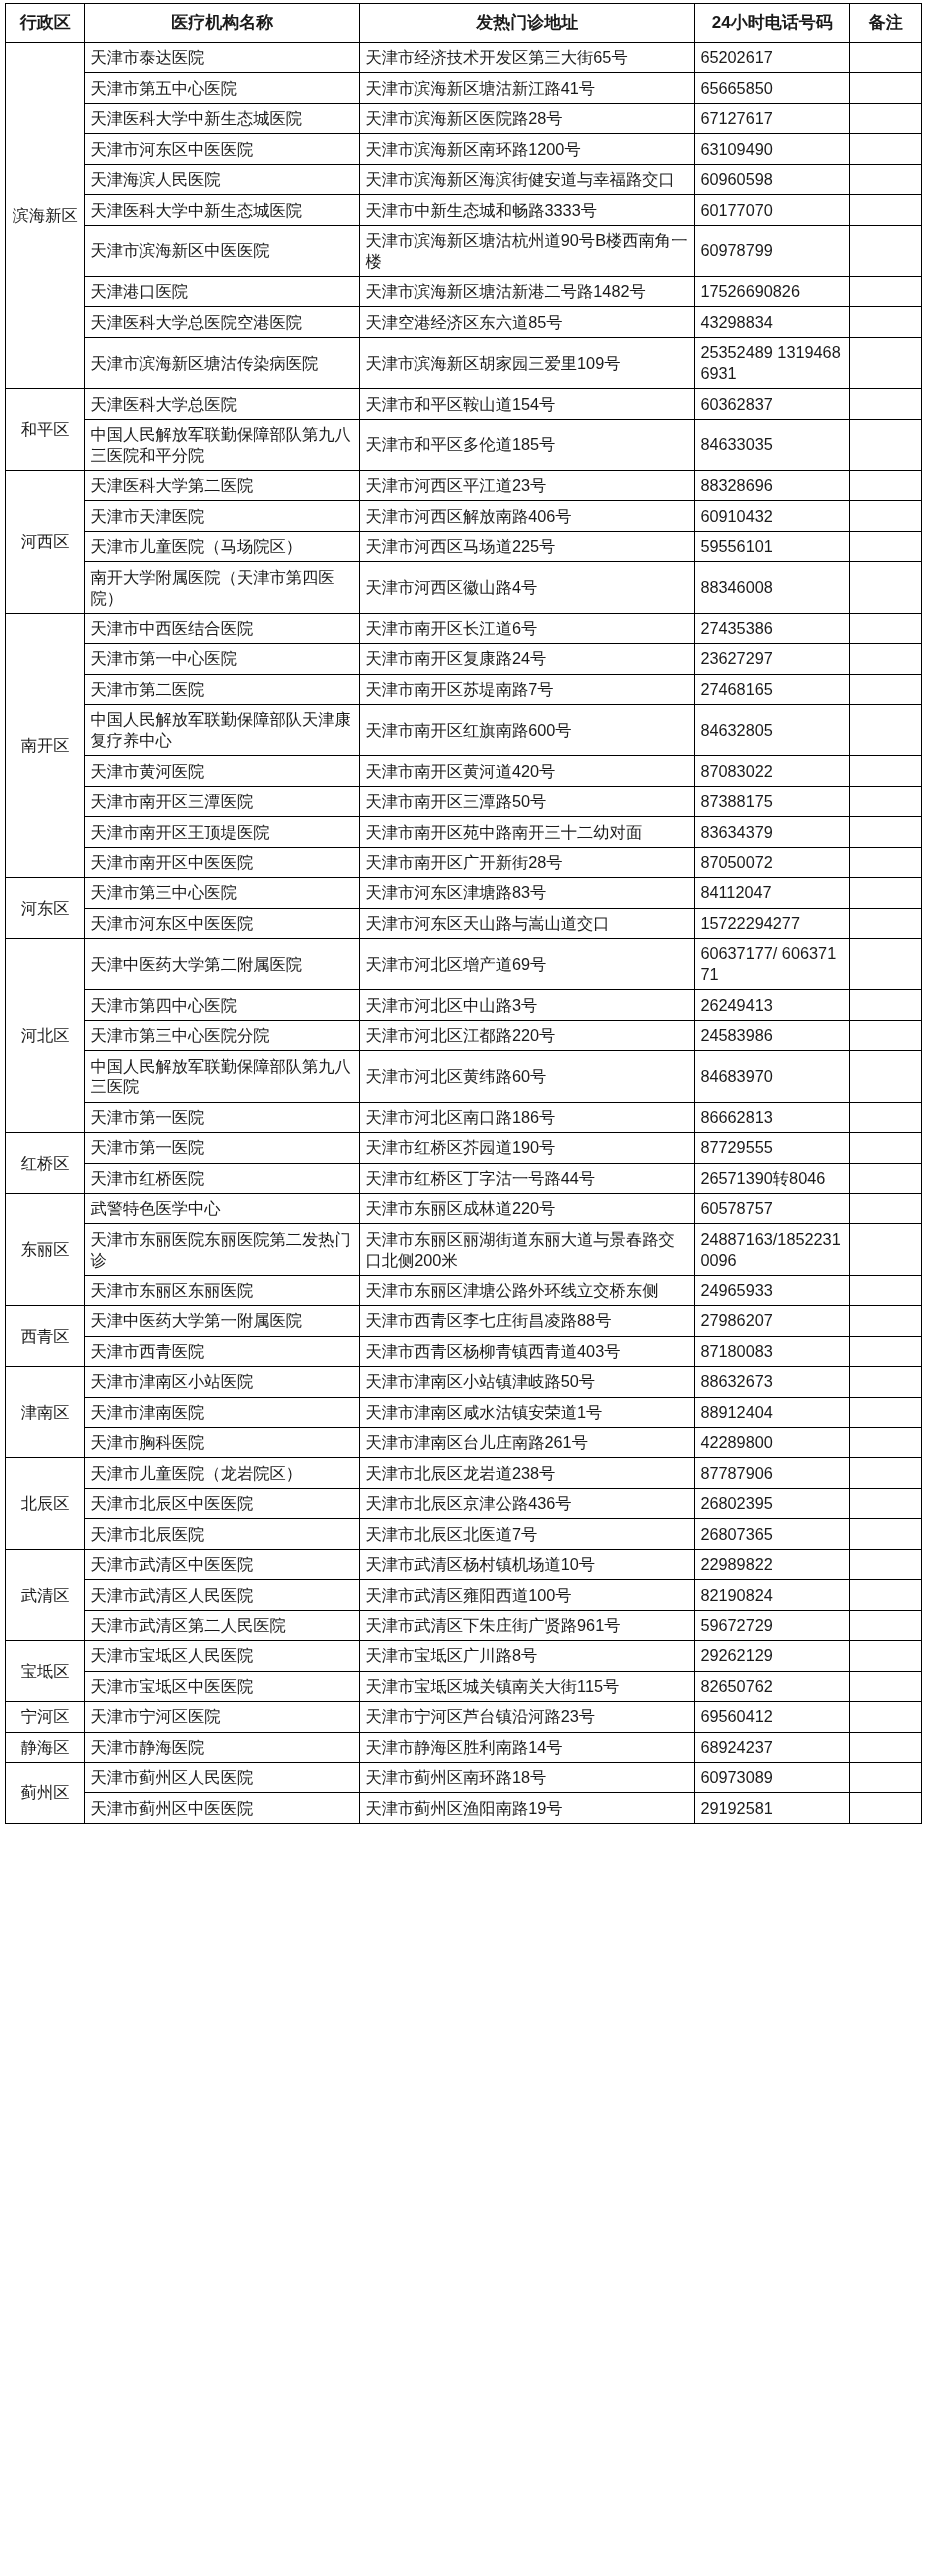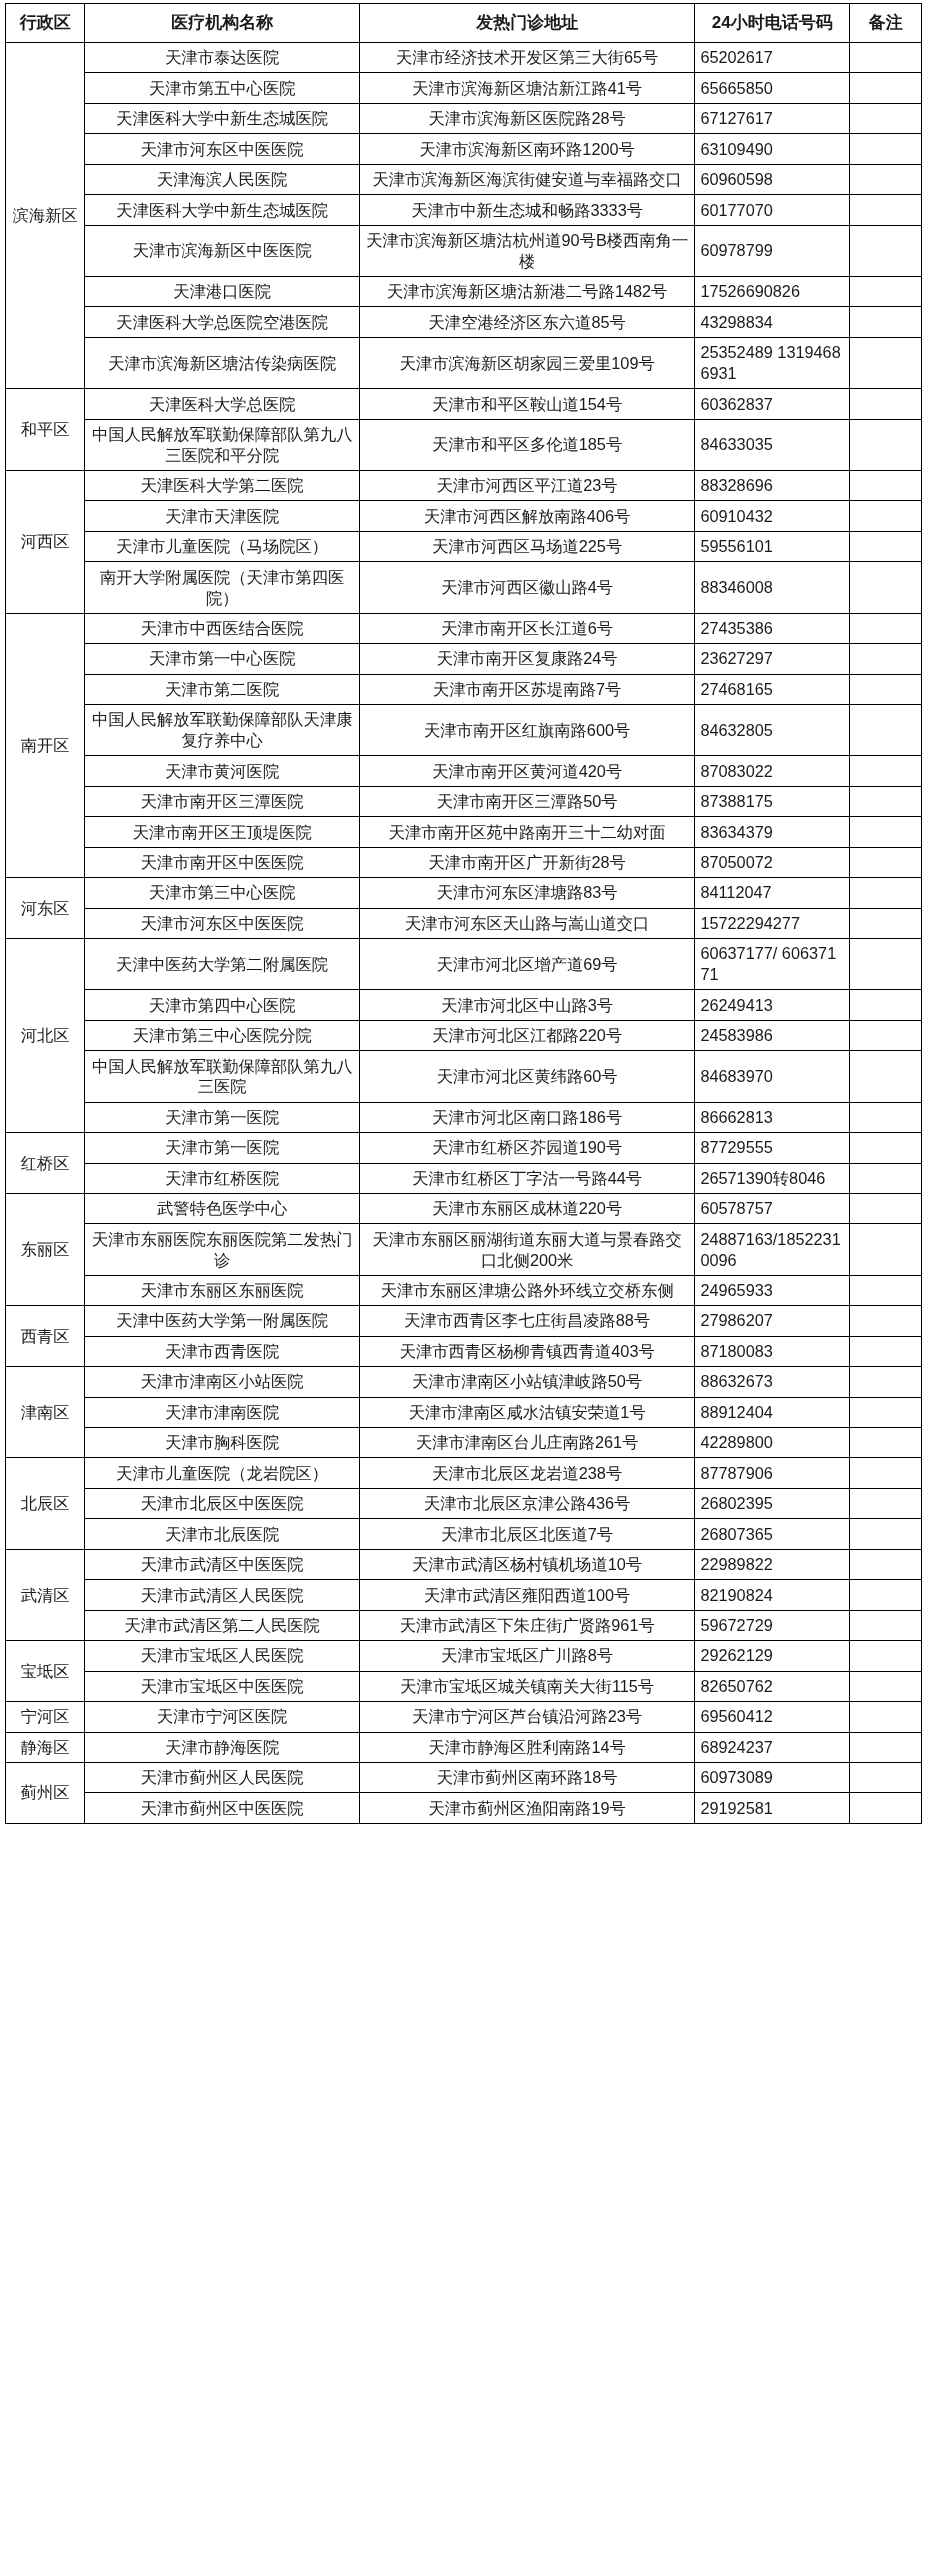--- a/index.html
+++ b/index.html
@@ -43,25 +43,25 @@
   col.c-phone    { width: 155px; }
   col.c-note     { width: 72px; }
 
   td.district {
     text-align: center;
     font-size: 17px;
     font-weight: normal;
     padding: 3.4px 1.7px;
   }
   td.name {
-    text-align: center;
+    text-align: left;
     padding-left: 8.6px;
   }
   td.addr {
-    text-align: center;
+    text-align: left;
     padding-left: 8.6px;
     margin-top: 33px;
   }
   td.phone {
   }
   td.note {
     text-align: center;
   }
   tr.row { height: 29px; }
 </style>

